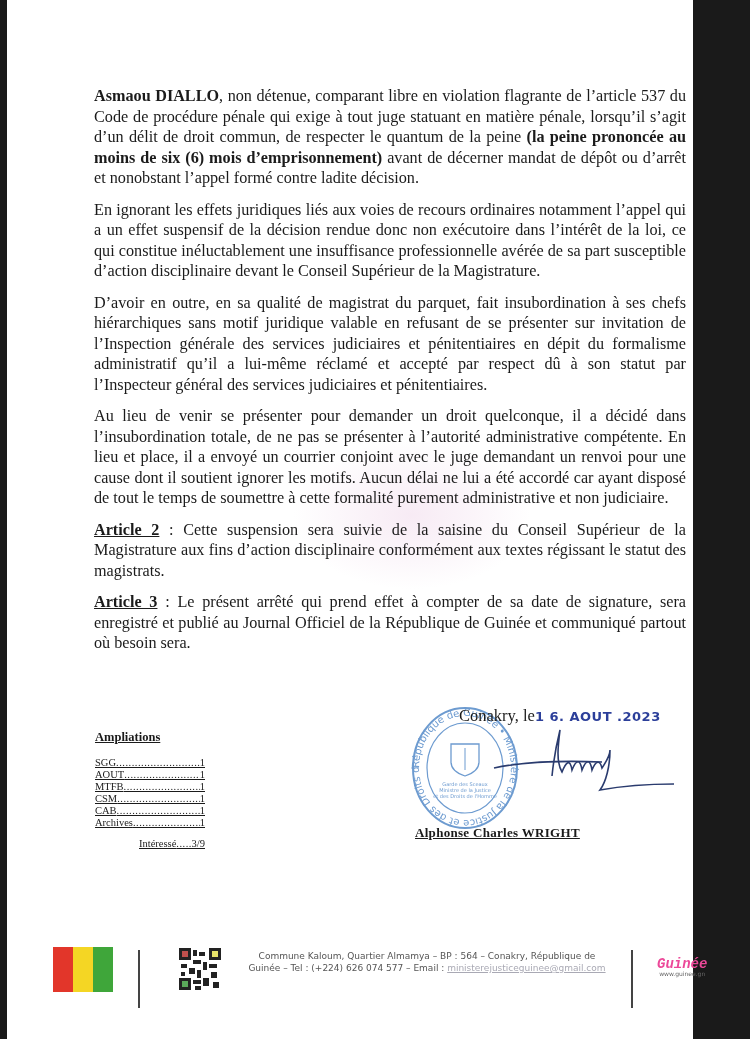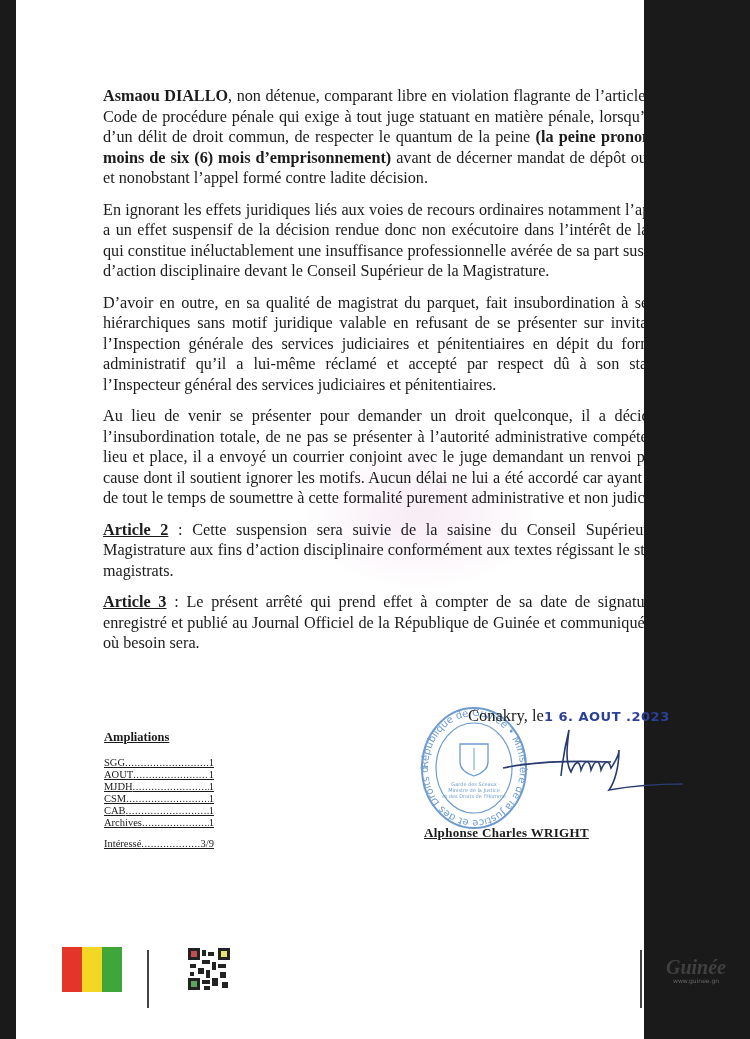--- a/index.html
+++ b/index.html
@@ -3,21 +3,21 @@
 <meta charset="utf-8">
 <style>
   html, body { margin: 0; padding: 0; }
   body {
     width: 750px; height: 1039px; overflow: hidden;
     background: #1a1a1a; position: relative;
     font-family: "Liberation Serif", "DejaVu Serif", serif;
     color: #1b1b1b;
   }
   .page {
-    position: absolute; left: 16px; top: 0; width: 628px; height: 1039px;
+    position: absolute; left: 7px; top: 0; width: 686px; height: 1039px;
     background: #ffffff;
   }
   .watermark {
     position: absolute; left: 285px; top: 440px; width: 240px; height: 150px;
     border-radius: 40% 40% 50% 50%;
     background: radial-gradient(ellipse at center, rgba(232,196,224,0.35), rgba(255,255,255,0) 70%);
   }
   .body-text {
     position: absolute; left: 87px; top: 86px; width: 592px;
     font-size: 16.2px; line-height: 20.5px; text-align: justify;
@@ -26,21 +26,21 @@
   .b { font-weight: bold; }
   .art-label { font-weight: bold; text-decoration: underline; margin-top: 18px; }
 
   .ampl {
     position: absolute; left: 88px; top: 731px; width: 110px;
     font-size: 10.5px; line-height: 12px;
   }
   .ampl-title { font-weight: bold; text-decoration: underline; font-size: 12.5px; margin-bottom: 14px; }
   .ampl-row { display: flex; justify-content: space-between; white-space: nowrap; text-decoration: underline; }
   .ampl-row .dots { flex: 1; overflow: hidden; letter-spacing: 0.5px; }
-  .ampl-int { margin-top: 9px; }
+  .ampl-int { margin-top: 9px; margin-left: 44px; }
 
   .stamp {
     position: absolute; left: 404px; top: 704px; width: 108px; height: 128px;
   }
   .place-date {
     position: absolute; left: 452px; top: 706px; font-size: 16.5px; white-space: nowrap;
   }
   .place-date .date { color: #2c3f9a; font-family: "DejaVu Sans", sans-serif; font-weight: bold; font-size: 13px; letter-spacing: 0.5px; }
   .signature { position: absolute; left: 485px; top: 726px; width: 185px; height: 70px; }
   .signer {
@@ -51,21 +51,21 @@
   .footer-flag { position: absolute; left: 46px; top: 947px; width: 60px; height: 45px; display: flex; }
   .footer-flag div { flex: 1; }
   .vsep { position: absolute; width: 2px; background: #444; }
   .qr { position: absolute; left: 172px; top: 948px; width: 42px; height: 42px; }
   .footer-text {
     position: absolute; left: 226px; top: 950px; width: 388px;
     font-family: "DejaVu Sans", sans-serif; font-size: 9px; line-height: 12px; color: #555; text-align: center;
   }
   .footer-text .lnk { color: #a9a9b4; text-decoration: underline; }
   .brand { position: absolute; left: 650px; top: 956px; text-align: center; }
-  .brand-name { font-family: Liberation Serif, serif; font-style: italic; font-weight: bold; color: #404040; font-size: 20px; }
+  .brand-name { font-family: Liberation Mono, monospace; font-style: italic; font-weight: bold; color: #ec4899; font-size: 14px; }
   .brand-url { font-family: "DejaVu Sans", sans-serif; font-size: 6px; color: #666; margin-top: -2px; }
 </style>
 </head>
 <body>
 
 <div class="page">
   <div class="watermark"></div>
 
   <div class="body-text">
     <p class="para"><span class="b">Asmaou DIALLO</span><span>, non détenue, comparant libre en violation flagrante de l’article 537 du Code de procédure pénale qui exige à tout juge statuant en matière pénale, lorsqu’il s’agit d’un délit de droit commun, de respecter le quantum de la peine </span><span class="b">(la peine prononcée au moins de six (6) mois d’emprisonnement)</span><span> avant de décerner mandat de dépôt  ou d’arrêt et nonobstant l’appel formé contre ladite décision.</span></p>
@@ -82,21 +82,21 @@
         <span>SGG</span>
         <span class="dots">..........................................</span>
         <span>1</span>
       </div>
     <div class="ampl-row">
         <span>AOUT</span>
         <span class="dots">..........................................</span>
         <span>1</span>
       </div>
     <div class="ampl-row">
-        <span>MJDH</span>
+        <span>MTFB</span>
         <span class="dots">..........................................</span>
         <span>1</span>
       </div>
     <div class="ampl-row">
         <span>CSM</span>
         <span class="dots">..........................................</span>
         <span>1</span>
       </div>
     <div class="ampl-row">
         <span>CAB</span>
@@ -163,20 +163,22 @@
       <rect x="30" y="16" width="8" height="4" fill="#222"></rect>
     <rect x="32" y="24" width="6" height="6" fill="#222"></rect>
       <rect x="14" y="32" width="8" height="4" fill="#222"></rect>
     <rect x="24" y="30" width="6" height="8" fill="#222"></rect>
       <rect x="34" y="34" width="6" height="6" fill="#222"></rect>
     <rect x="2" y="24" width="4" height="4" fill="#222"></rect>
       <rect x="16" y="38" width="6" height="4" fill="#222"></rect>
   </svg>
 
   <div class="footer-text">
+    <div>Commune Kaloum, Quartier Almamya – BP : 564 – Conakry, République de</div>
+    <div><span>Guinée – Tel : (+224) 626 074 577 – Email : </span><span class="lnk">ministerejusticeguinee@gmail.com</span></div>
   </div>
 
   <div class="vsep" style="left:624px; top:950px; height:58px;"></div>
 
   <div class="brand">
     <div class="brand-name">Guinée</div>
     <div class="brand-url">www.guinee.gn</div>
   </div>
 </div>
 

